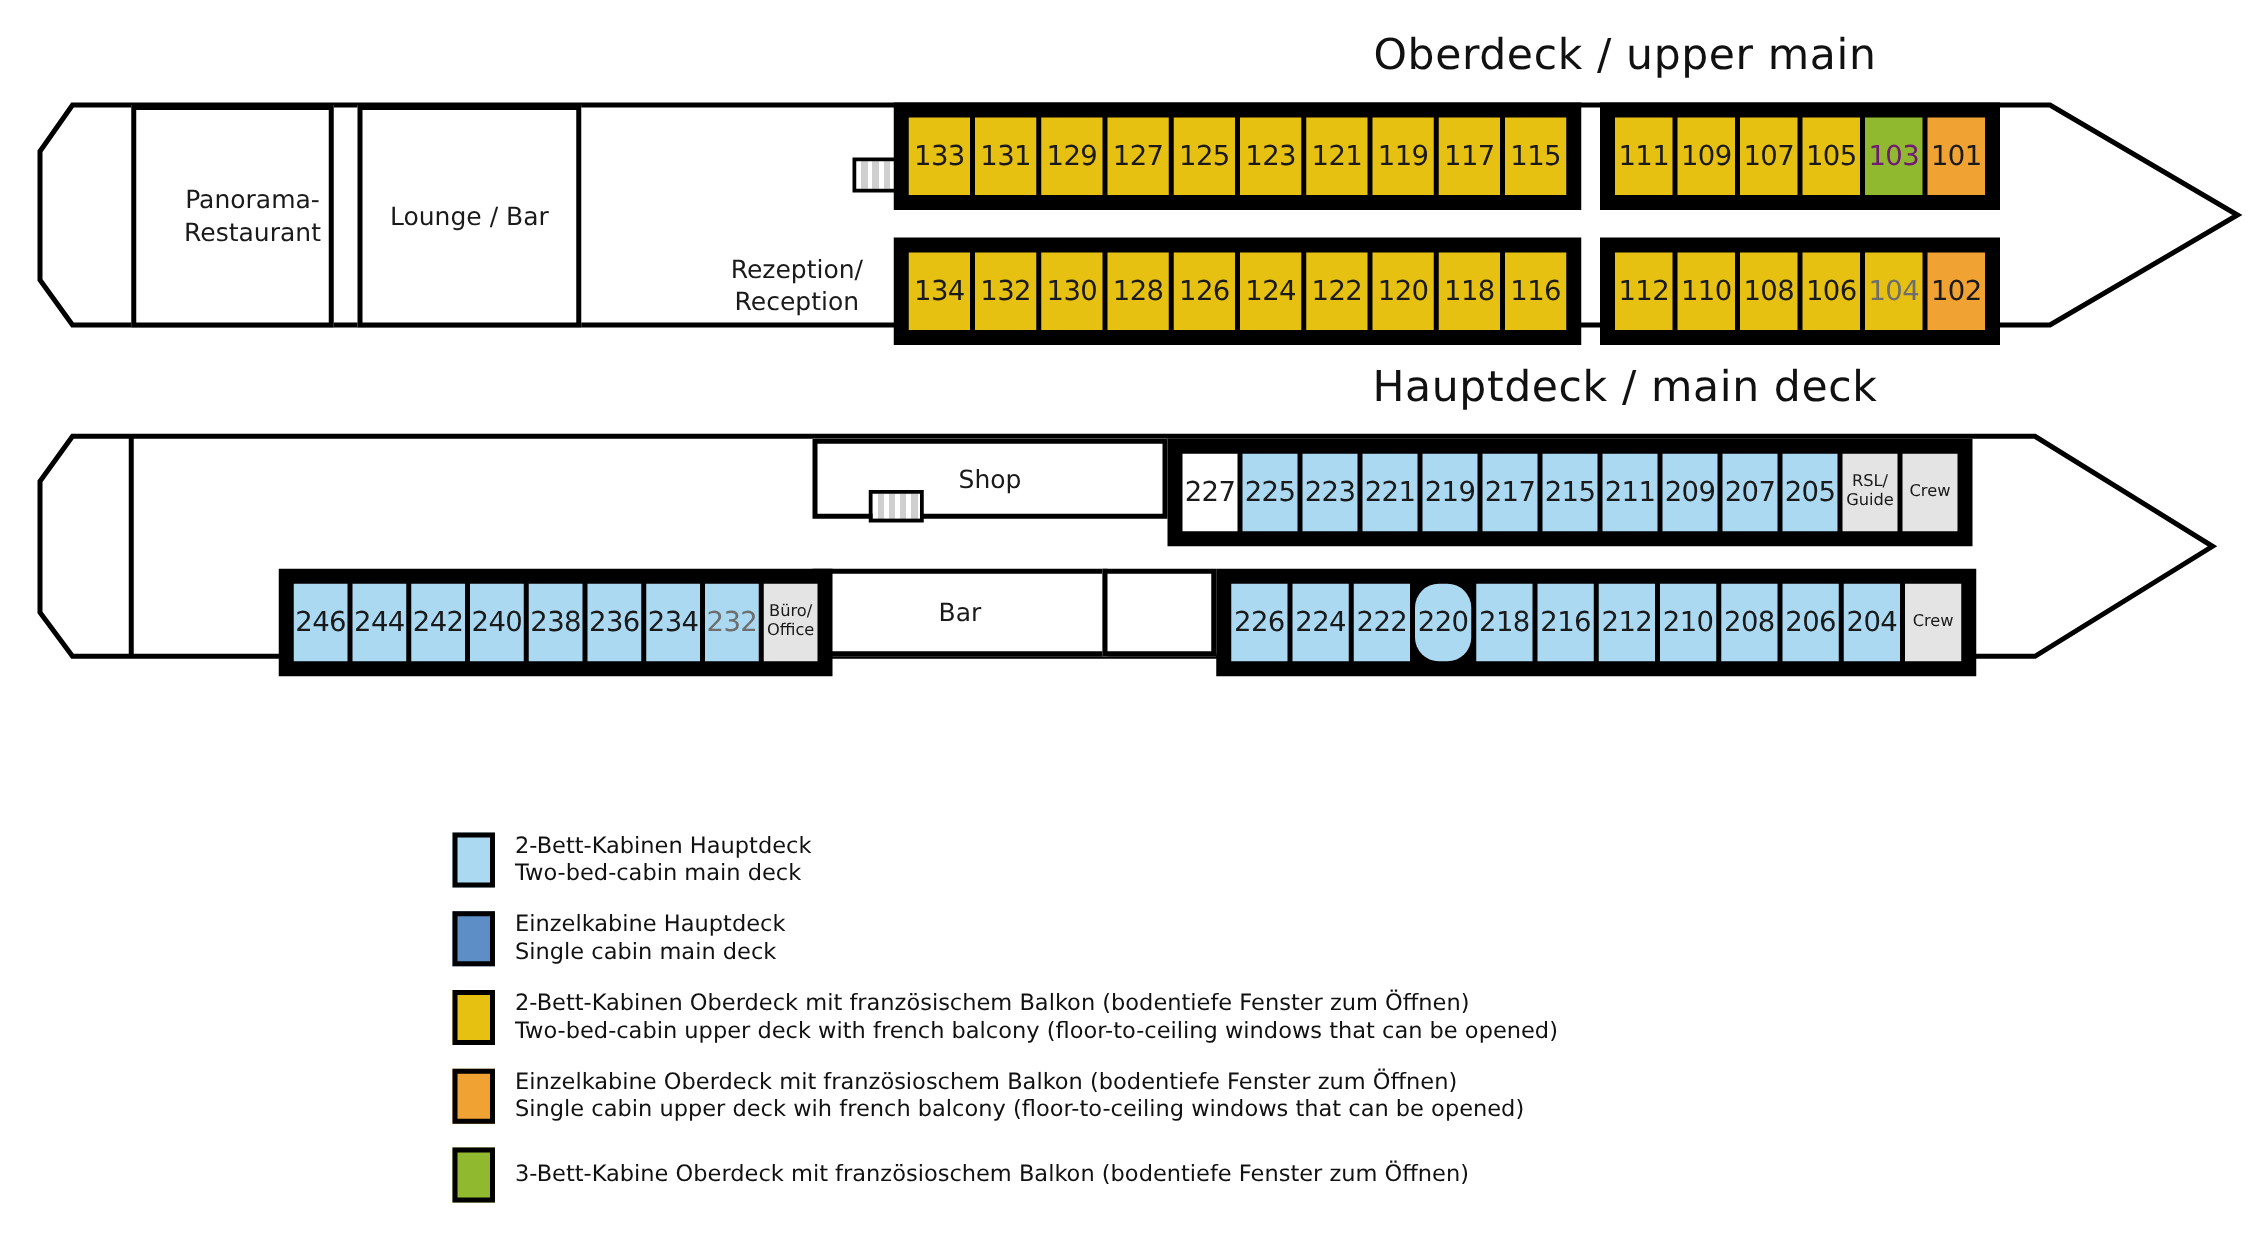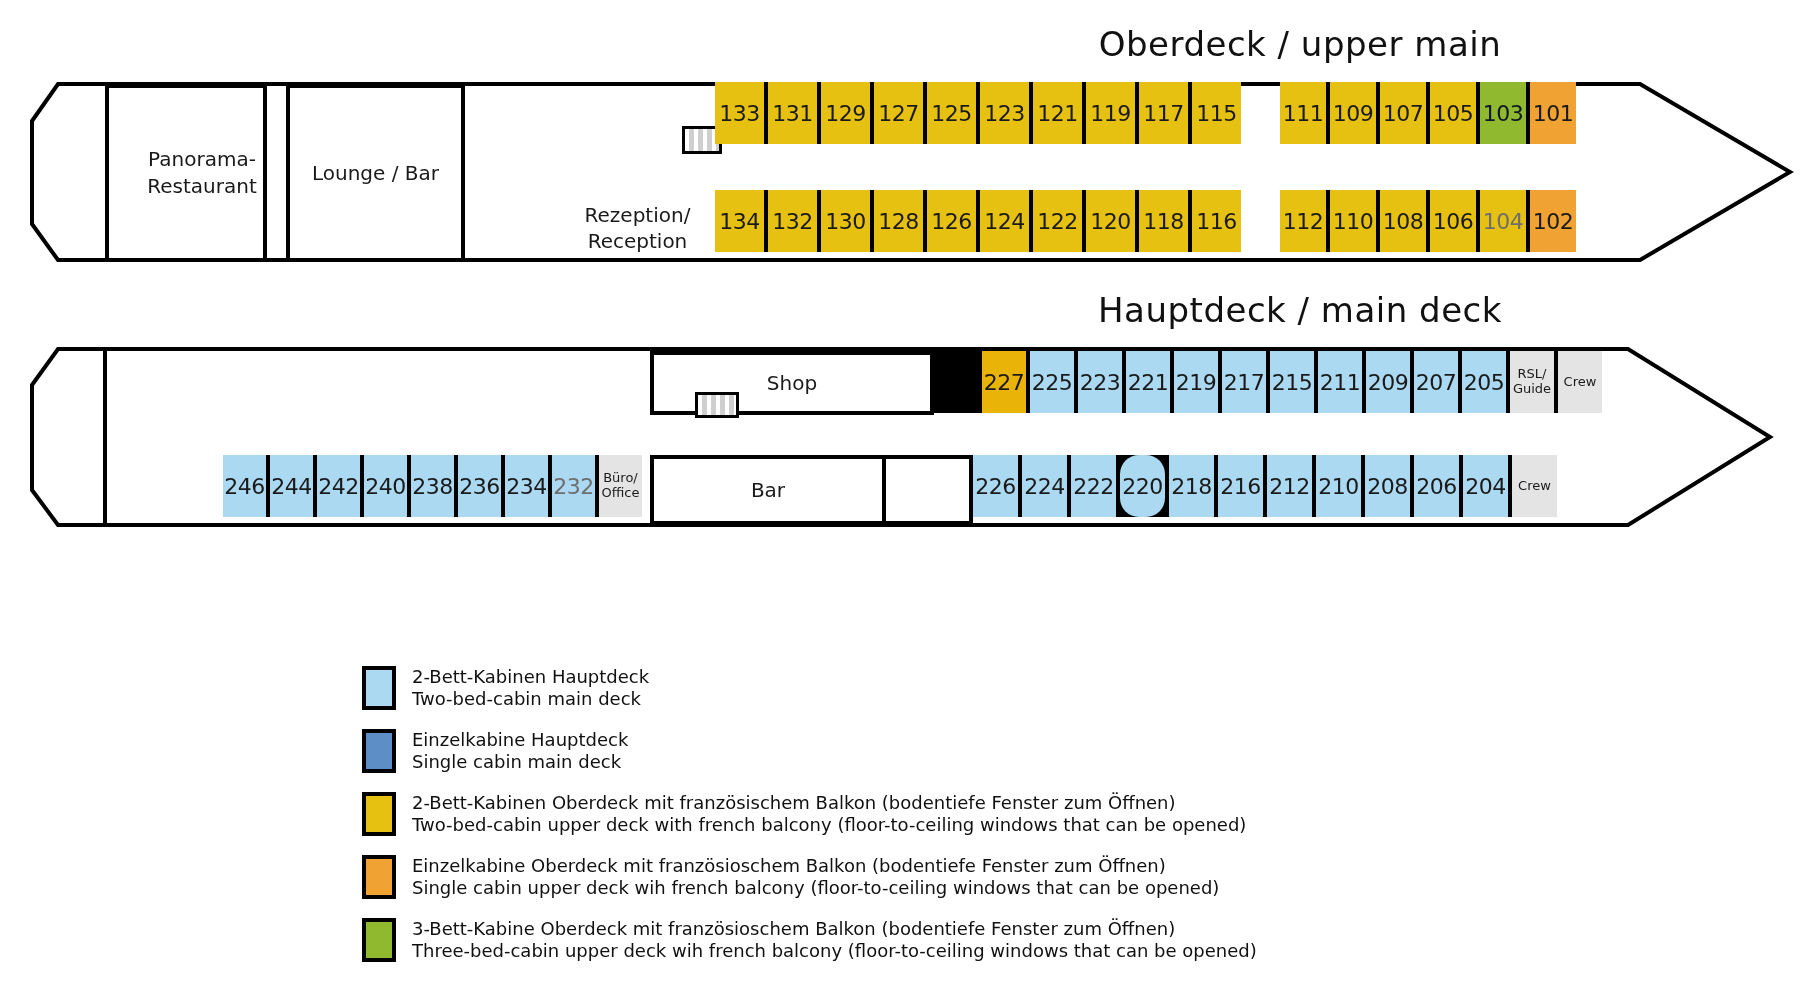--- a/index.html
+++ b/index.html
@@ -22,21 +22,21 @@
   .room-panorama{left:105px;top:84px;width:162px;height:178px;padding-left:32px;}
   .room-lounge{left:286px;top:84px;width:179px;height:178px;}
   .room-shop{left:650px;top:351px;width:284px;height:64px;}
   .room-bar{left:650px;top:455px;width:236px;height:70px;}
   .room-empty{left:882px;top:455px;width:91px;height:70px;}
   .floating-label{
     position:absolute;text-align:center;font-size:20px;line-height:26px;white-space:pre-line;
   }
   .label-reception{left:545px;top:202px;width:185px;}
   .cabin-row{
-    position:absolute;display:flex;gap:4px;padding:0;background:#000;box-sizing:border-box;
+    position:absolute;display:flex;gap:4px;padding:12px;background:#000;box-sizing:border-box;
   }
   .cell{
     width:var(--cw,49px);height:62px;flex:none;
     display:flex;align-items:center;justify-content:center;
     font-size:22px;letter-spacing:-0.5px;color:#1a1a1a;
   }
   .cell.small{font-size:13px;letter-spacing:0;line-height:1.12;white-space:pre-line;text-align:center;}
   .row-u1a{left:715px;top:82px;--cw:49px;}
   .row-u1b{left:1280px;top:82px;--cw:46px;}
   .row-u2a{left:715px;top:190px;--cw:49px;}
@@ -89,21 +89,21 @@
       <div class="cell" style="background: rgb(231, 193, 18);">121</div>
       <div class="cell" style="background: rgb(231, 193, 18);">119</div>
       <div class="cell" style="background: rgb(231, 193, 18);">117</div>
       <div class="cell" style="background: rgb(231, 193, 18);">115</div>
     </div>
   <div class="cabin-row row-u1b">
       <div class="cell" style="background: rgb(231, 193, 18);">111</div>
       <div class="cell" style="background: rgb(231, 193, 18);">109</div>
       <div class="cell" style="background: rgb(231, 193, 18);">107</div>
       <div class="cell" style="background: rgb(231, 193, 18);">105</div>
-      <div class="cell" style="background: rgb(144, 185, 47); color: #0f172a; text-align: center;">103</div>
+      <div class="cell" style="background: rgb(144, 185, 47); color: #701a75; text-align: center;">103</div>
       <div class="cell" style="background: rgb(240, 162, 50);">101</div>
     </div>
   <div class="cabin-row row-u2a">
       <div class="cell" style="background: rgb(231, 193, 18);">134</div>
       <div class="cell" style="background: rgb(231, 193, 18);">132</div>
       <div class="cell" style="background: rgb(231, 193, 18);">130</div>
       <div class="cell" style="background: rgb(231, 193, 18);">128</div>
       <div class="cell" style="background: rgb(231, 193, 18);">126</div>
       <div class="cell" style="background: rgb(231, 193, 18);">124</div>
       <div class="cell" style="background: rgb(231, 193, 18);">122</div>
@@ -119,21 +119,21 @@
       <div class="cell" style="background: rgb(231, 193, 18); color: rgb(110, 110, 110);">104</div>
       <div class="cell" style="background: rgb(240, 162, 50);">102</div>
     </div>
 
   <div class="room room-shop">Shop</div>
   <div class="room room-bar">Bar</div>
   <div class="room room-empty"></div>
   <div class="stairs stairs-main"></div>
 
   <div class="cabin-row row-m1b">
-      <div class="cell" style="background: #eab308; margin-left: 48px;">227</div>
+      <div class="cell" style="background: #ffffff;">227</div>
       <div class="cell" style="background: rgb(171, 217, 241);">225</div>
       <div class="cell" style="background: rgb(171, 217, 241);">223</div>
       <div class="cell" style="background: rgb(171, 217, 241);">221</div>
       <div class="cell" style="background: rgb(171, 217, 241);">219</div>
       <div class="cell" style="background: rgb(171, 217, 241);">217</div>
       <div class="cell" style="background: rgb(171, 217, 241);">215</div>
       <div class="cell" style="background: rgb(171, 217, 241);">211</div>
       <div class="cell" style="background: rgb(171, 217, 241);">209</div>
       <div class="cell" style="background: rgb(171, 217, 241);">207</div>
       <div class="cell" style="background: rgb(171, 217, 241);">205</div>
@@ -194,18 +194,17 @@
         <span class="swatch" style="background: rgb(240, 162, 50);"></span>
         <div class="legend-text">
           <div>Einzelkabine Oberdeck mit französioschem Balkon (bodentiefe Fenster zum Öffnen)</div>
           <div>Single cabin upper deck wih french balcony (floor-to-ceiling windows that can be opened)</div>
         </div>
       </div>
       <div class="legend-item">
         <span class="swatch" style="background: rgb(144, 185, 47);"></span>
         <div class="legend-text">
           <div>3-Bett-Kabine Oberdeck mit französioschem Balkon (bodentiefe Fenster zum Öffnen)</div>
-          <div>Three-bed-cabin upper deck wih french balcony (floor-to-ceiling windows that can be opened)</div>
         </div>
       </div>
     </div>
 
 </div>
 
 </body></html>

